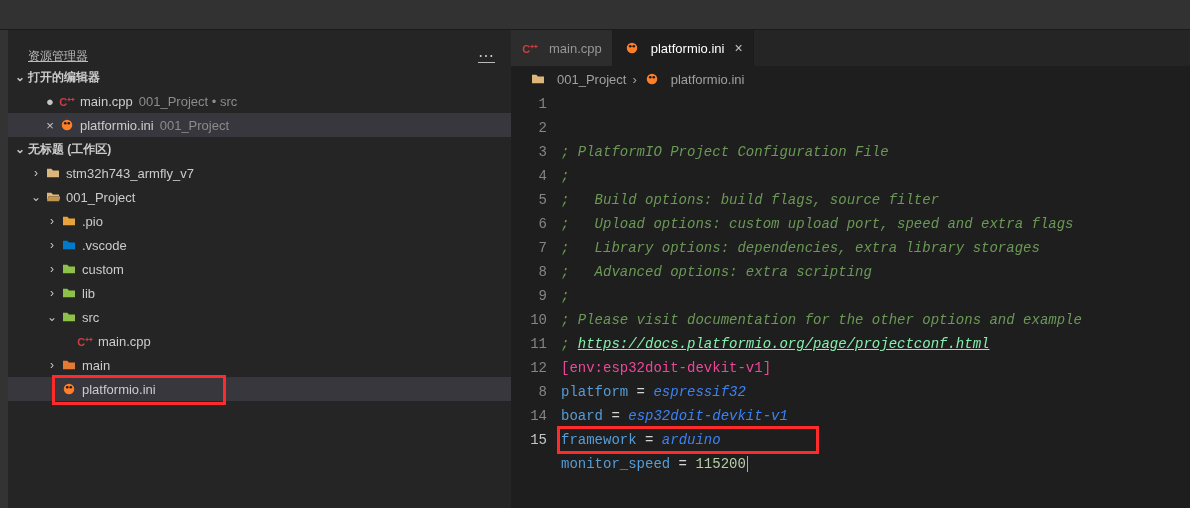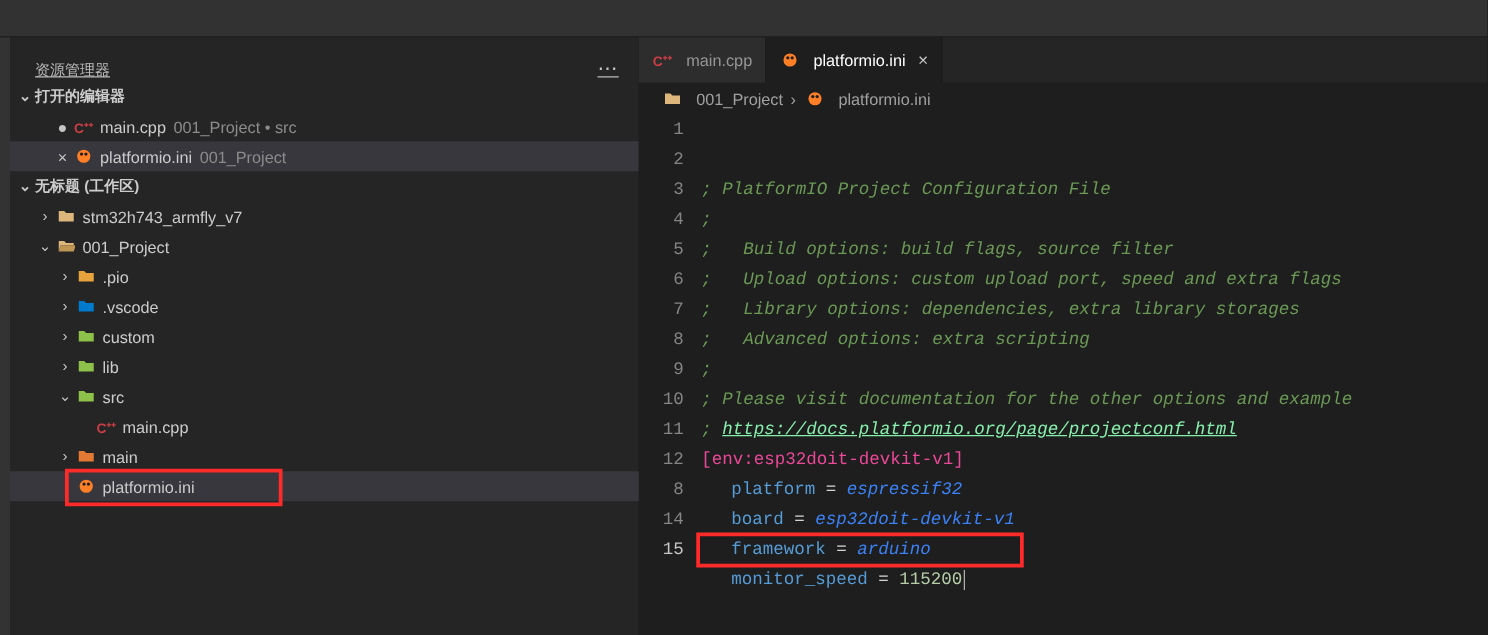--- a/index.html
+++ b/index.html
@@ -125,21 +125,21 @@
     width: 50px;
     text-align: right;
     padding-right: 14px;
     color: #858585;
   }
   .gutter .curline { color: #c6c6c6; }
   .codebody { flex: 1; white-space: pre; position: relative;}
   .c-comment { color: #6A9955; font-style: italic; }
   .c-link { color: #86efac; font-style: italic; text-decoration: underline; }
   .c-section { color: #ec4899; }
-  .c-key { color: #569cd6; margin-left: 24px; }
+  .c-key { color: #569cd6; }
   .c-eq { color: #d4d4d4; }
   .c-val { color: #3b82f6; font-style: italic; }
   .c-num { color: #b5cea8; text-align: right; }
   .cursor { border-left: 1px solid #aeafad; margin-left:1px;}
   .hl-box {
     position: absolute;
     border: 3px solid #ff2a2a;
     pointer-events: none;
   }
   

